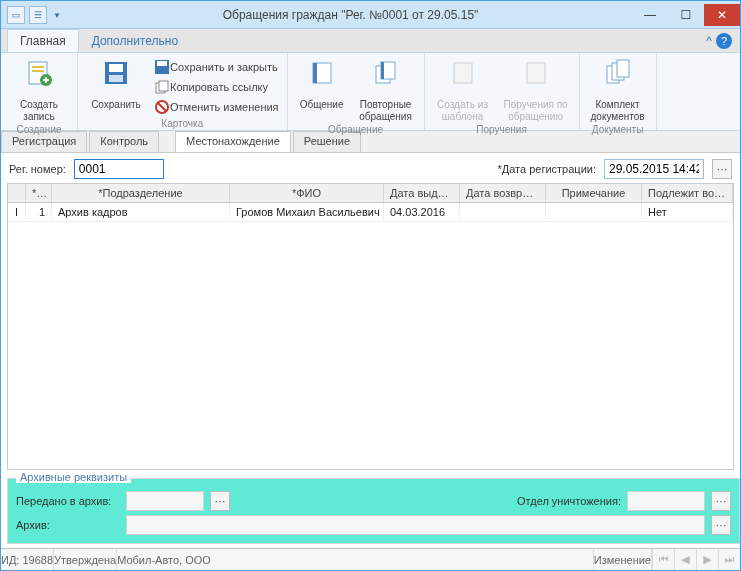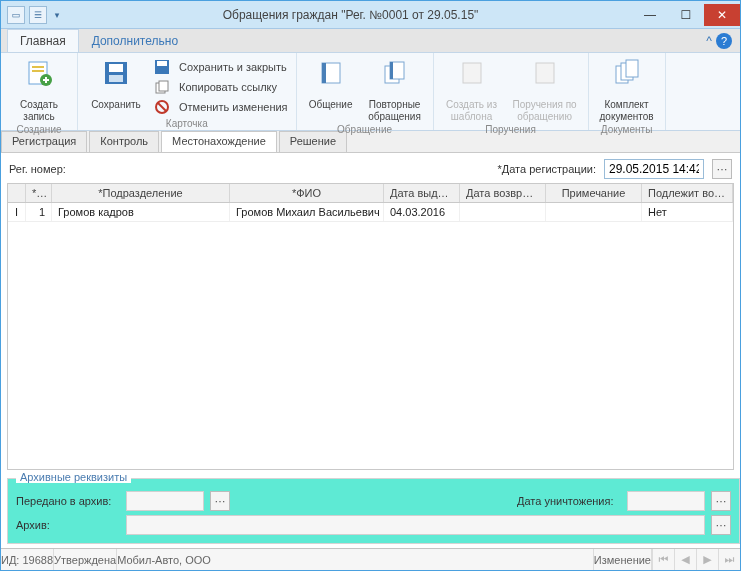--- a/index.html
+++ b/index.html
@@ -62,35 +62,35 @@
     font-size: 10px; color: #888; padding: 1px 0 2px 0; text-align: center; width: 100%;
   }
   .rb-big {
     display: flex; flex-direction: column; align-items: center; width: 64px; padding-top: 2px;
     text-align: center; color: #444;
   }
   .rb-big.disabled { color: #b5b5b5; }
   .rb-big .ico { width: 32px; height: 32px; display:flex;align-items:center;justify-content:center; }
   .rb-big .lbl { font-size: 10px; line-height: 12px; margin-top: 10px; }
   .rb-small {
-    display: flex; align-items: center; gap: 9px; font-size: 11px; color: #444; height: 20px;
+    display: flex; align-items: center; gap: 0; font-size: 11px; color: #444; height: 20px;
     padding: 0 2px;
   }
   .rb-stack { display: flex; flex-direction: column; gap: 0; padding-top: 2px; }
   .ico svg { display: block; }
   
   .subtabs {
     display: flex; background: #f0f0f0; border-bottom: 1px solid #c9c9c9; height: 22px;
     gap: 2px;
   }
   .subtab {
     padding: 3px 10px; border: 1px solid #c9c9c9; border-bottom: none; background: #ececec; color: #444;
     font-size: 11px;
   }
-  .subtab.active { background: #fff; }
+  .subtab.active { background: #fff; margin-left: 14px; }
   
   .formrow {
     display: flex; align-items: center; padding: 6px 8px 4px 8px; gap: 8px; background:#fff;
   }
   .formrow label { font-size: 11px; color: #333; }
   .tin {
     border: 1px solid #9abcd8; height: 20px; padding: 1px 4px; font-size: 12px; background: #fff;
   }
   .regnum { width: 90px; border-color:#2b7cd3; }
   .regdate { width: 100px; }
@@ -304,57 +304,58 @@
 
 <div class="subtabs">
   <div class="subtab">Регистрация</div>
   <div class="subtab">Контроль</div>
   <div class="subtab active">Местонахождение</div>
   <div class="subtab">Решение</div>
 </div>
 
 <div class="formrow">
   <label>Рег. номер:</label>
+  <input class="tin regnum" value="0001" style="">
   <div class="spacer"></div>
   <label>*Дата регистрации:</label>
   <input class="tin regdate" value="29.05.2015 14:42:51" style="">
   <div class="dots-btn">⋯</div>
 </div>
 
 <div class="tablewrap">
   <div class="thead">
     <div class="th col-mark"></div>
     <div class="th col-num">*№</div>
     <div class="th col-dept">*Подразделение</div>
     <div class="th col-fio">*ФИО</div>
     <div class="th col-date1">Дата выдачи</div>
     <div class="th col-date2">Дата возврата</div>
     <div class="th col-note">Примечание</div>
     <div class="th col-ret">Подлежит возвр...</div>
   </div>
   <div class="trow">
     <div class="td col-mark">I</div>
     <div class="td col-num">1</div>
-    <div class="td col-dept">Громов кадров</div>
+    <div class="td col-dept">Архив кадров</div>
     <div class="td col-fio">Громов Михаил Васильевич</div>
     <div class="td col-date1">04.03.2016</div>
     <div class="td col-date2"></div>
     <div class="td col-note"></div>
     <div class="td col-ret">Нет</div>
   </div>
 </div>
 
 <div class="panel">
   <div class="legend">Архивные реквизиты</div>
   <div class="archrow">
     <label>Передано в архив:</label>
     <div class="archfield"></div>
     <div class="dots-btn">⋯</div>
     <div class="archright">
-      <label>Дата уничтожения:</label>
+      <label>Отдел уничтожения:</label>
       <div class="archfield"></div>
       <div class="dots-btn">⋯</div>
     </div>
   </div>
   <div class="archrow">
     <label>Архив:</label>
     <div style="flex:1;height:20px;border:1px solid #d0d0d0;background:#f6f6f6;"></div>
     <div class="dots-btn">⋯</div>
   </div>
 </div>

